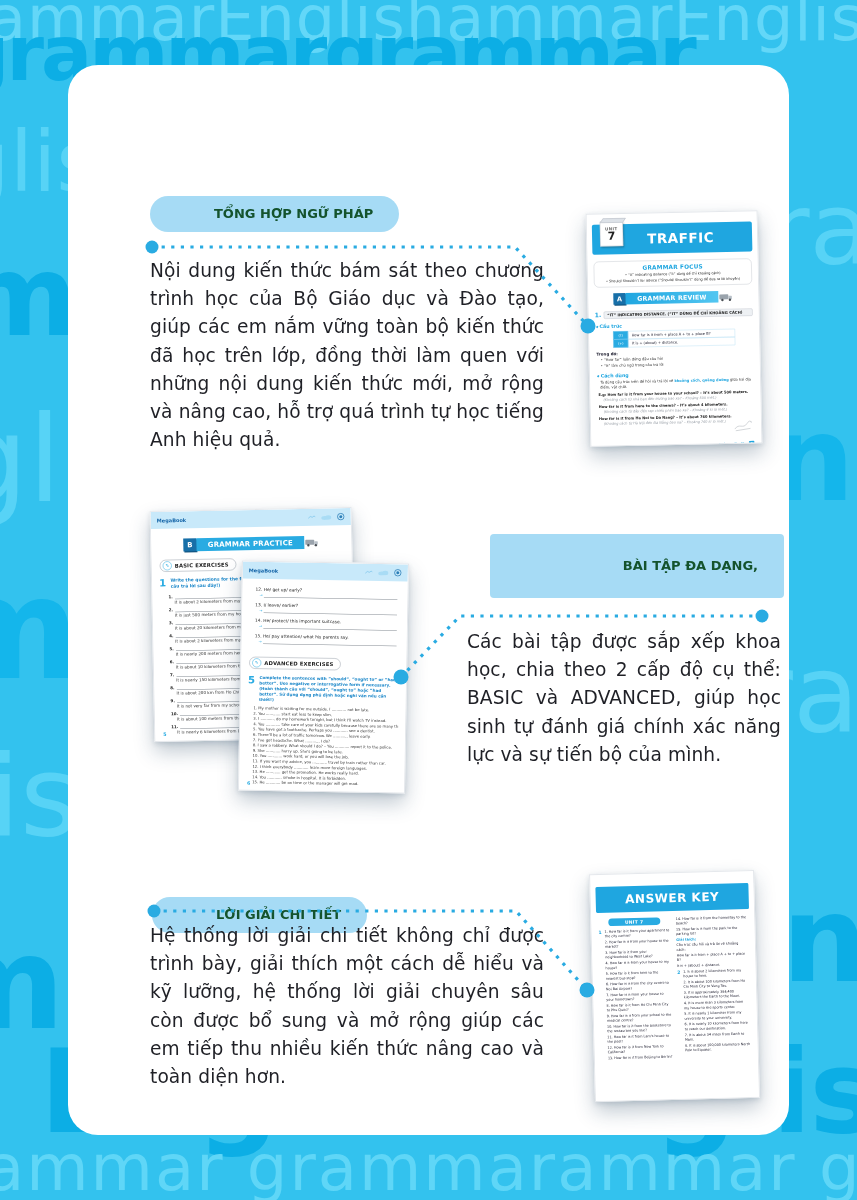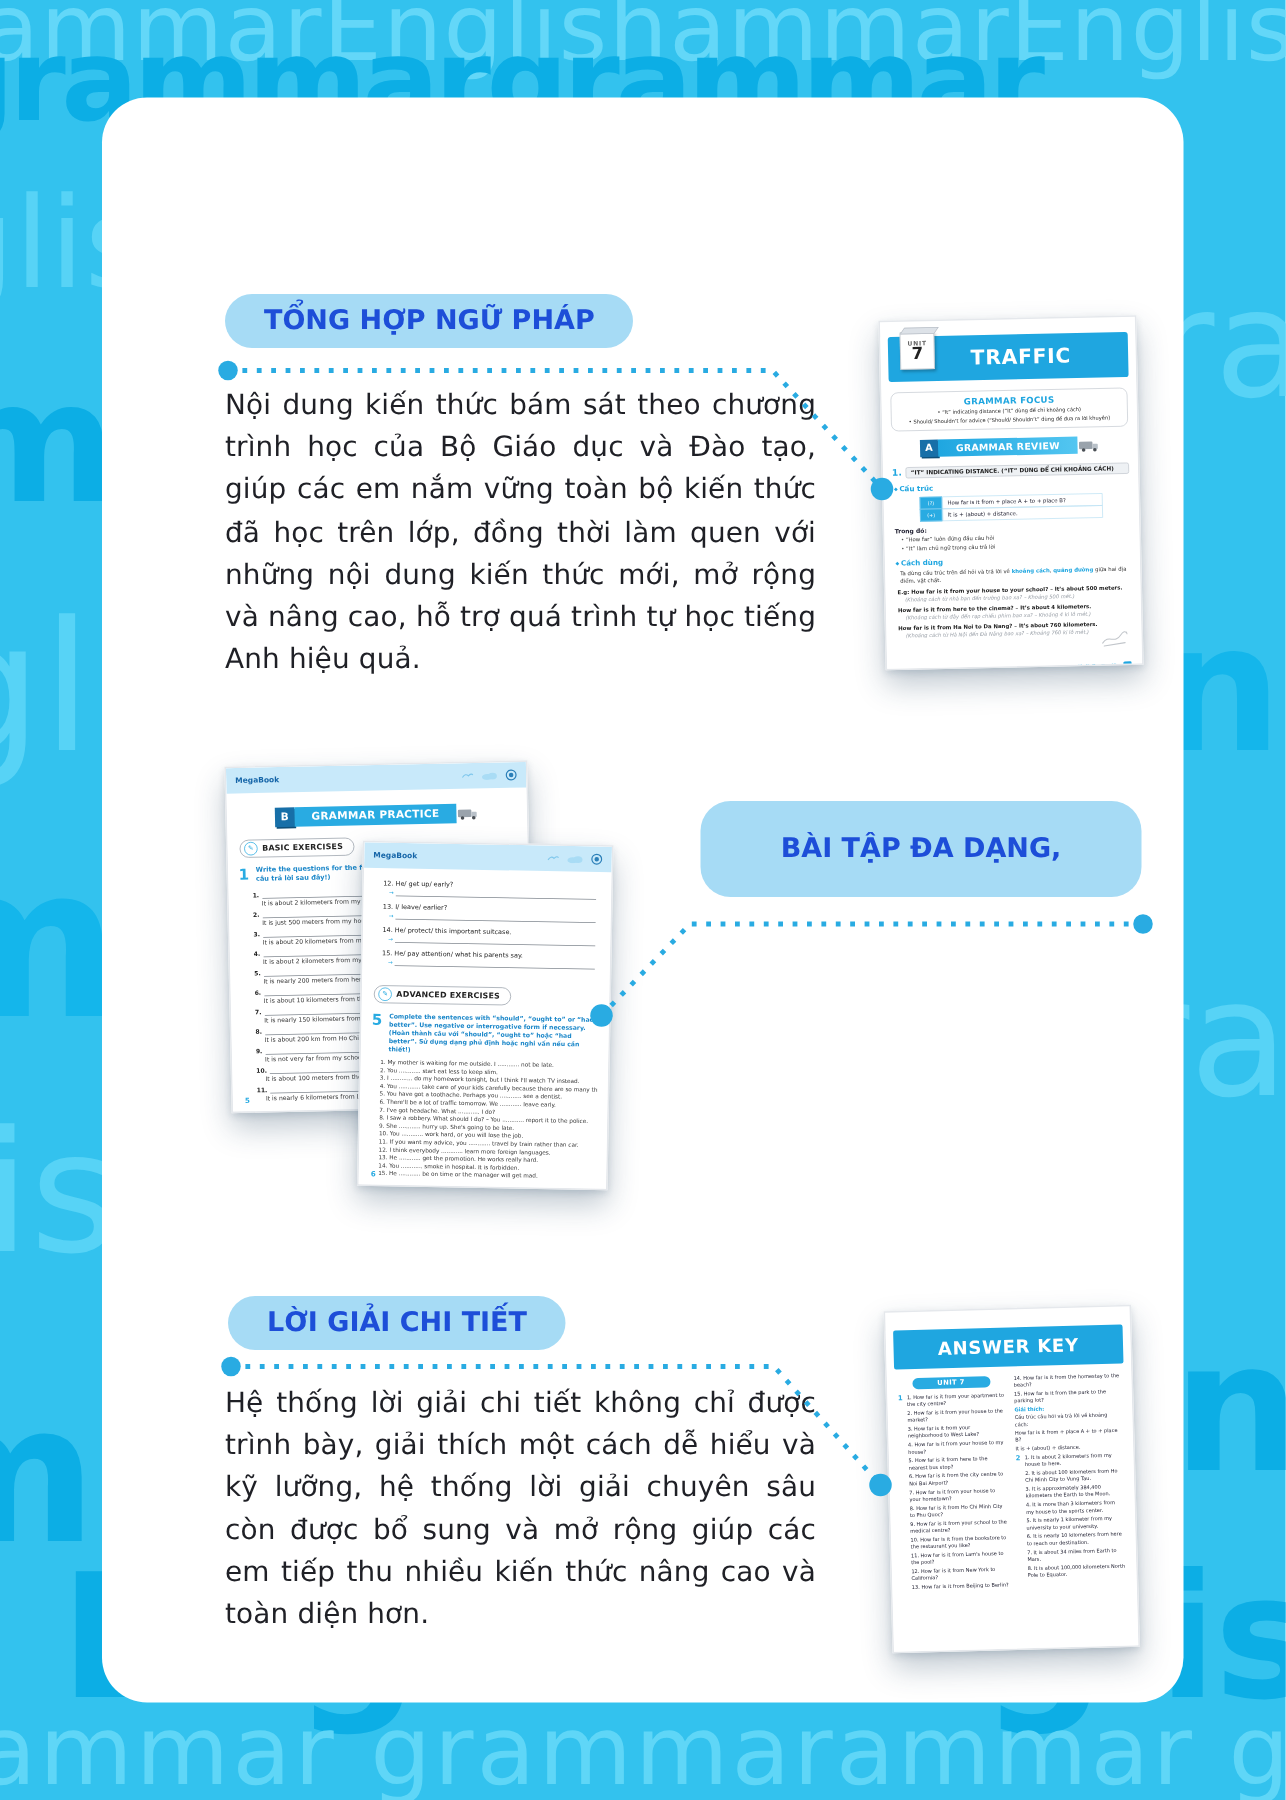--- a/index.html
+++ b/index.html
@@ -27,24 +27,24 @@
   
   .panel{position:absolute;left:68px;top:65px;width:721px;height:1070px;
     background:#fff;border-radius:30px;z-index:2;}
 
   .banner{position:absolute;left:112px;top:36px;height:58px;padding:0 46px;
     background:#1FA6E0;border-radius:29px;display:flex;align-items:center;}
   .banner span{color:#fff;font-weight:800;font-size:34px;letter-spacing:0.5px;}
 
   .pill{position:absolute;background:#A6DBF5;border-radius:18px;display:flex;
     flex-direction:column;align-items:center;justify-content:center;padding:0 26px;}
-  .pill span{color:#1d4ed8;font-weight:800;font-size:18px;line-height:26px;white-space:nowrap;}
+  .pill span{color:#14532d;font-weight:800;font-size:13px;line-height:26px;white-space:nowrap;margin-left:38px;}
   .pill1{left:82px;top:131px;height:36px;}
-  .pill2{left:399px;top:469px;width:242px;height:64px;border-radius:20px;}
-  .pill3{left:84px;top:799px;height:36px;}
+  .pill2{left:422px;top:469px;width:242px;height:64px;border-radius:4px;align-items:flex-end;}
+  .pill3{left:84px;top:832px;height:36px;}
 
   .para{position:absolute;font-size:18.6px;line-height:28.2px;color:#1F2026;
     text-align:justify;letter-spacing:0.1px;}
   .para1{left:82px;top:192px;width:394px;}
   .para2{left:399px;top:563px;width:314px;}
   .para3{left:82px;top:857px;width:394px;}
 
   .connectors{position:absolute;left:0;top:0;z-index:4;pointer-events:none;}
 
   
@@ -196,20 +196,21 @@
 
 
   <div class="pill pill1">
     <span>TỔNG HỢP NGỮ PHÁP</span>
   </div>
   <div class="para para1">Nội dung kiến thức bám sát theo chương trình học của Bộ Giáo dục và Đào tạo, giúp các em nắm vững toàn bộ kiến thức đã học trên lớp, đồng thời làm quen với những nội dung kiến thức mới, mở rộng và nâng cao, hỗ trợ quá trình tự học tiếng Anh hiệu quả.</div>
 
   <div class="pill pill2">
     <span>BÀI TẬP ĐA DẠNG,</span>
   </div>
+  <div class="para para2">Các bài tập được sắp xếp khoa học, chia theo 2 cấp độ cụ thể: BASIC và ADVANCED, giúp học sinh tự đánh giá chính xác năng lực và sự tiến bộ của mình.</div>
 
   <div class="pill pill3">
     <span>LỜI GIẢI CHI TIẾT</span>
   </div>
   <div class="para para3">Hệ thống lời giải chi tiết không chỉ được trình bày, giải thích một cách dễ hiểu và kỹ lưỡng, hệ thống lời giải chuyên sâu còn được bổ sung và mở rộng giúp các em tiếp thu nhiều kiến thức nâng cao và toàn diện hơn.</div>
 
   <div class="thumb th-traffic">
     <div class="x2">
       <div class="t-head">
         <div class="t-cube">

